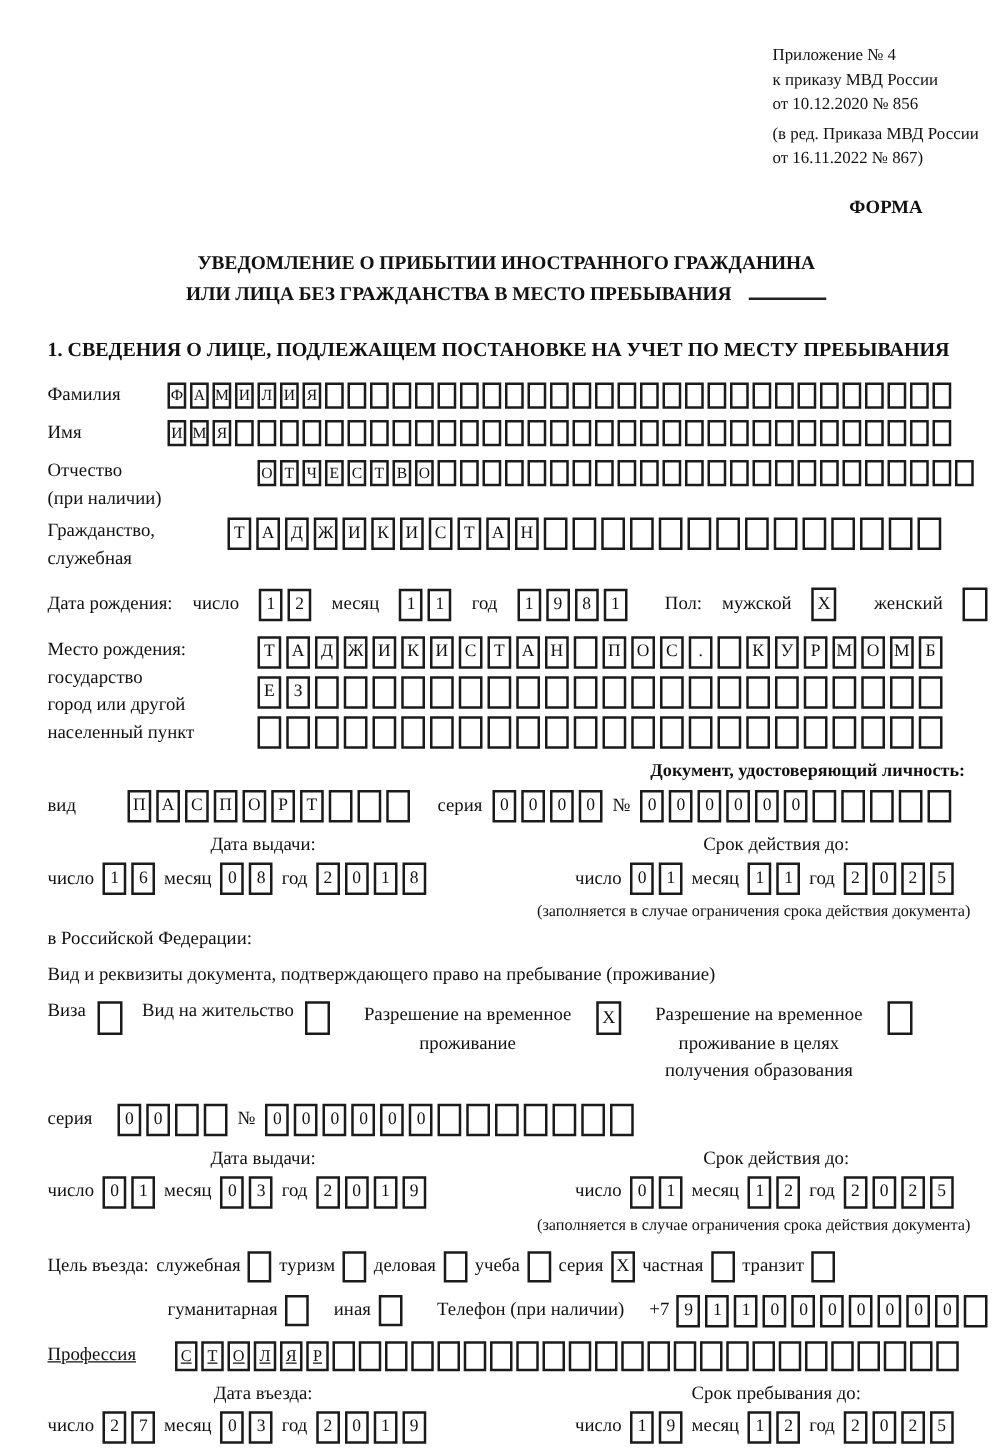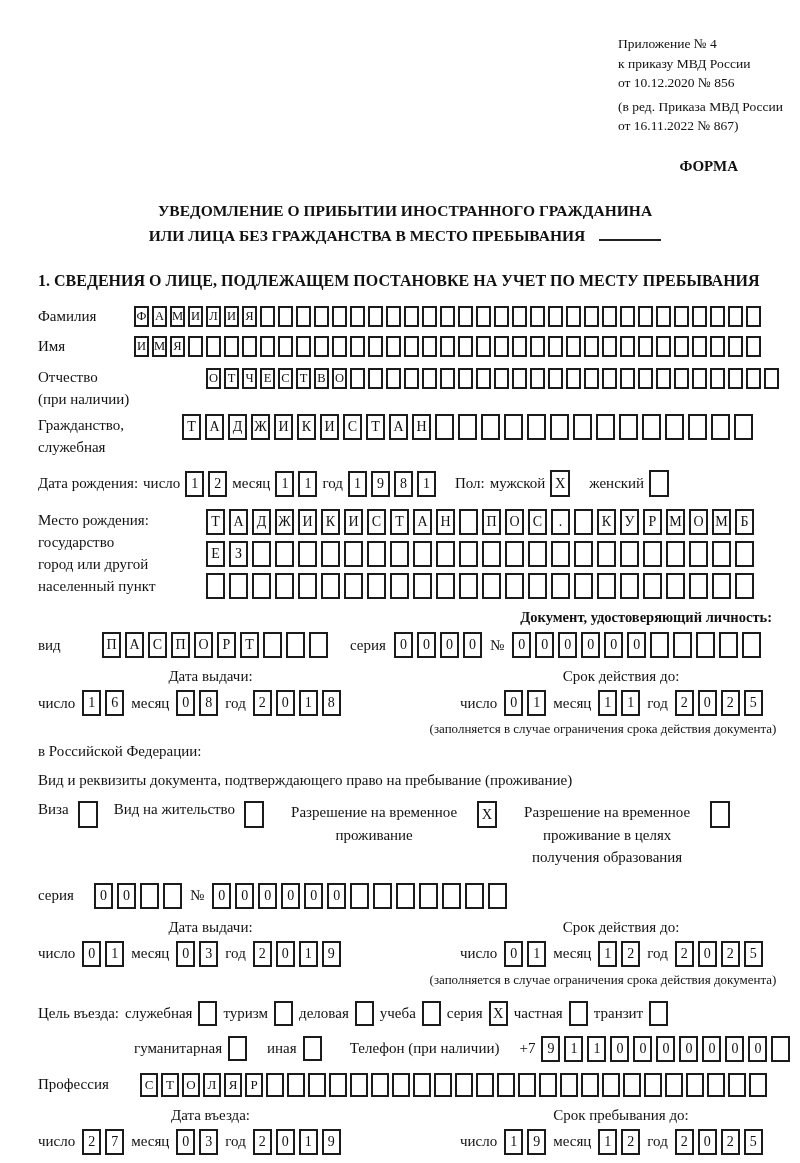--- a/index.html
+++ b/index.html
@@ -226,21 +226,21 @@
         <span class="cell"></span>
         <span class="cell"></span>
         <span class="cell"></span>
         <span class="cell"></span>
         <span class="cell"></span>
         <span class="cell"></span>
         <span class="cell"></span>
       </span>
   </div>
 
-  <div class="frow" style="margin-top:12px;gap:5px;">
+  <div class="frow" style="margin-top:12px;gap:16px;">
     <span class="lbl">Дата рождения:</span>
     <span class="lbl">число</span>
     <span class="cells cells-m">
         <span class="cell">1</span>
         <span class="cell">2</span>
       </span>
     <span class="lbl">месяц</span>
     <span class="cells cells-m">
         <span class="cell">1</span>
         <span class="cell">1</span>
@@ -564,21 +564,21 @@
         <span class="cell">0</span>
         <span class="cell">0</span>
         <span class="cell">0</span>
         <span class="cell">0</span>
         <span class="cell">0</span>
         <span class="cell">0</span>
         <span class="cell"></span>
       </span>
   </div>
 
-  <div class="frow" style="margin-top:11px;">
+  <div class="frow" style="margin-top:11px;text-decoration:underline;">
     <span class="lbl" style="width:94px;">Профессия</span>
     <span class="cells cells-p">
         <span class="cell">С</span>
         <span class="cell">Т</span>
         <span class="cell">О</span>
         <span class="cell">Л</span>
         <span class="cell">Я</span>
         <span class="cell">Р</span>
         <span class="cell"></span>
         <span class="cell"></span>

